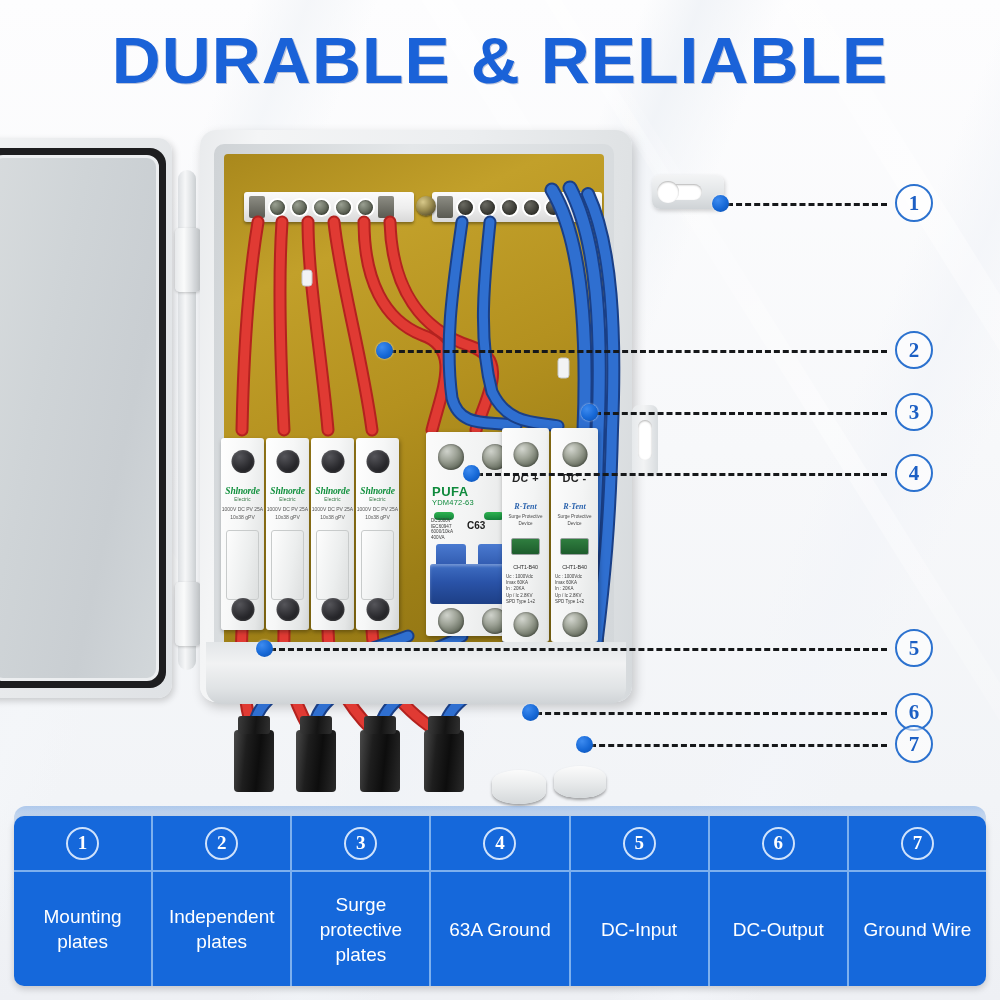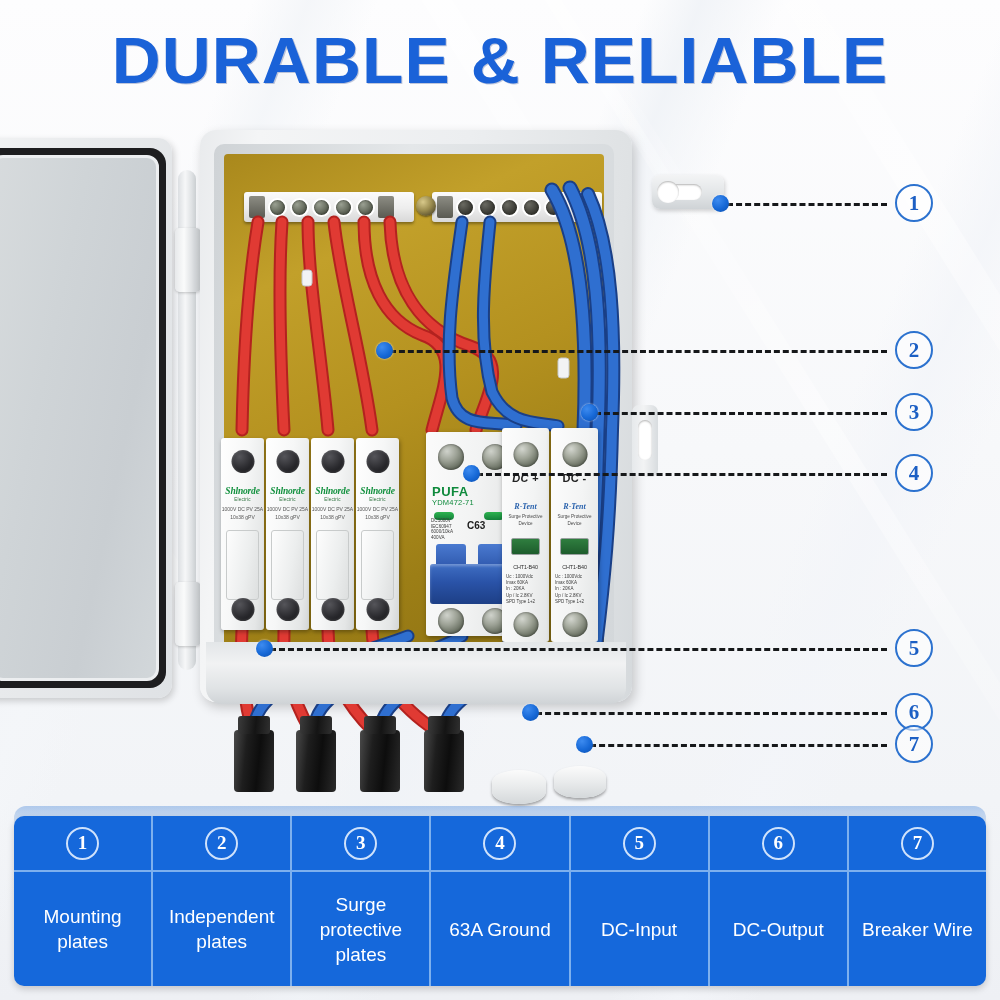--- a/index.html
+++ b/index.html
@@ -557,21 +557,21 @@
       <div class="fuse-spec" style="top:68px;">1000V DC PV 25A</div>
       <div class="fuse-spec" style="top:76px;">10x38   gPV</div>
       <div class="fuse-window" style="top:92px;"></div>
       <div class="fuse-cap" style="top:160px;"></div>
     </div>
 
     <div class="breaker">
       <div class="brk-term" style="left:12px; top:12px;"></div>
       <div class="brk-term" style="left:56px; top:12px;"></div>
       <div class="brk-brand">PUFA</div>
-      <div class="brk-model">YDM472-71</div>
+      <div class="brk-model">YDM472-63</div>
       <div class="brk-led" style="left:8px; top:80px;"></div>
       <div class="brk-led" style="left:58px; top:80px;"></div>
       <div class="brk-specs">
         <div>DC1000V</div>
         <div>IEC60947</div>
         <div>6000/10kA</div>
         <div>400VA</div>
       </div>
       <div class="brk-rating">C63</div>
       <div class="brk-lever-top" style="left:10px;"></div>
@@ -739,18 +739,18 @@
       <div class="lg-num">
         <div class="lg-circle">6</div>
       </div>
       <div class="lg-label">DC-Output</div>
     </div>
 
     <div class="lg-col">
       <div class="lg-num">
         <div class="lg-circle">7</div>
       </div>
-      <div class="lg-label">Breaker Wire</div>
+      <div class="lg-label">Ground Wire</div>
     </div>
 
   </div>
 
 </div>
 
 </body></html>

